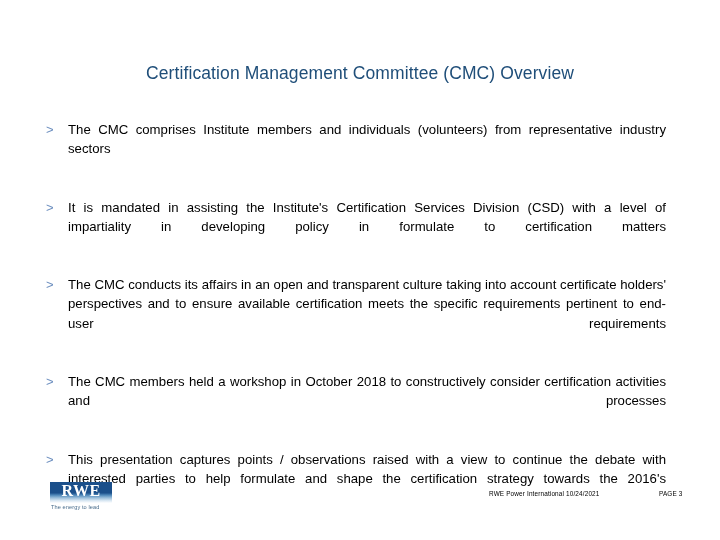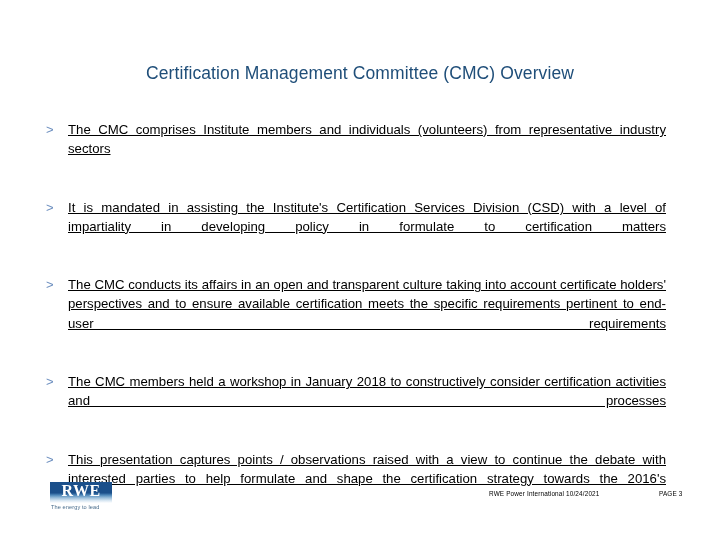--- a/index.html
+++ b/index.html
@@ -62,21 +62,20 @@
     font-family: "Liberation Sans", sans-serif;
   }
 
   .bullet-text {
     flex: 1 1 auto;
     font-size: 13.2px;
     line-height: 19.2px;
     color: #000000;
     text-align: justify;
     text-justify: inter-word;
-    text-decoration: underline;
   }
   
   .bullet-text::after {
     content: "";
     display: inline-block;
     width: 100%;
   }
 
   
   #footer {
@@ -175,21 +174,21 @@
       <span class="bullet-text">It is mandated in assisting the Institute's Certification Services Division (CSD) with a level of impartiality in developing policy in formulate to certification matters</span>
     </div>
 
     <div class="bullet-row">
       <span class="bullet-marker">&gt;</span>
       <span class="bullet-text">The CMC conducts its affairs in an open and transparent culture taking into account certificate holders' perspectives and to ensure available certification meets the specific requirements pertinent to end-user requirements</span>
     </div>
 
     <div class="bullet-row">
       <span class="bullet-marker">&gt;</span>
-      <span class="bullet-text">The CMC members held a workshop in January 2018 to constructively consider certification activities and processes</span>
+      <span class="bullet-text">The CMC members held a workshop in October 2018 to constructively consider certification activities and processes</span>
     </div>
 
     <div class="bullet-row">
       <span class="bullet-marker">&gt;</span>
       <span class="bullet-text">This presentation captures points / observations raised with a view to continue the debate with interested parties to help formulate and shape the certification strategy towards the 2016's</span>
     </div>
 
   </div>
 
   <div id="footer">

